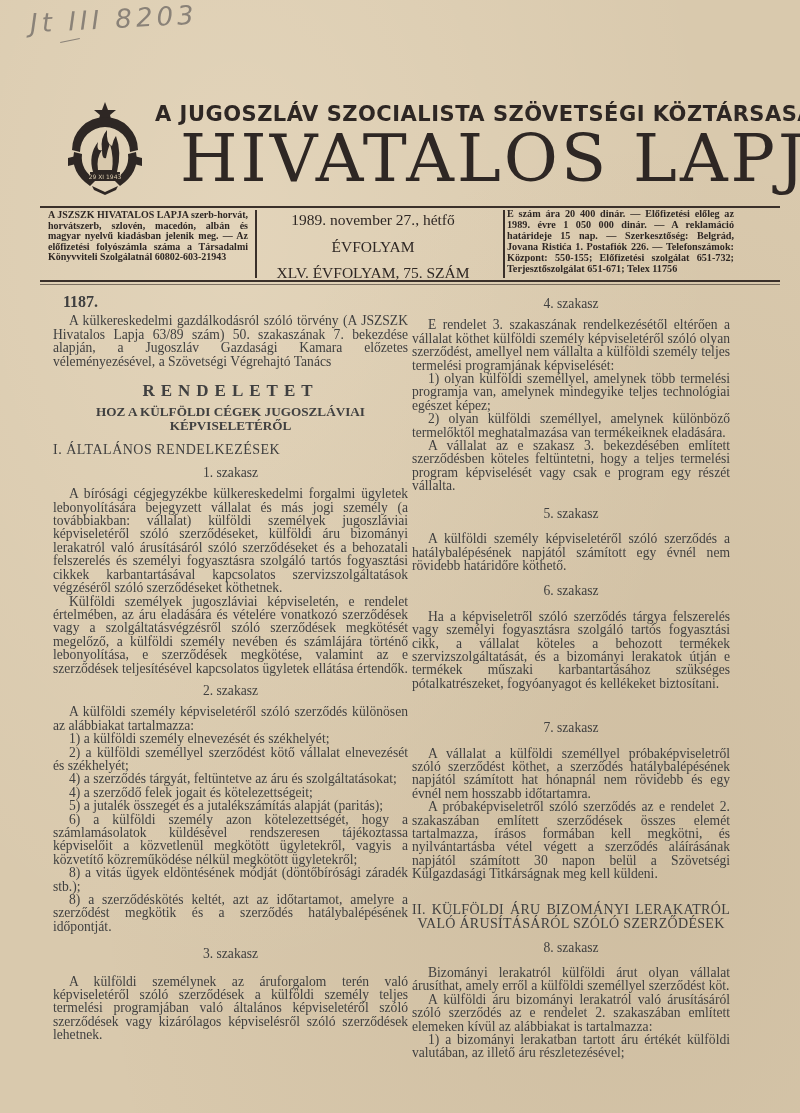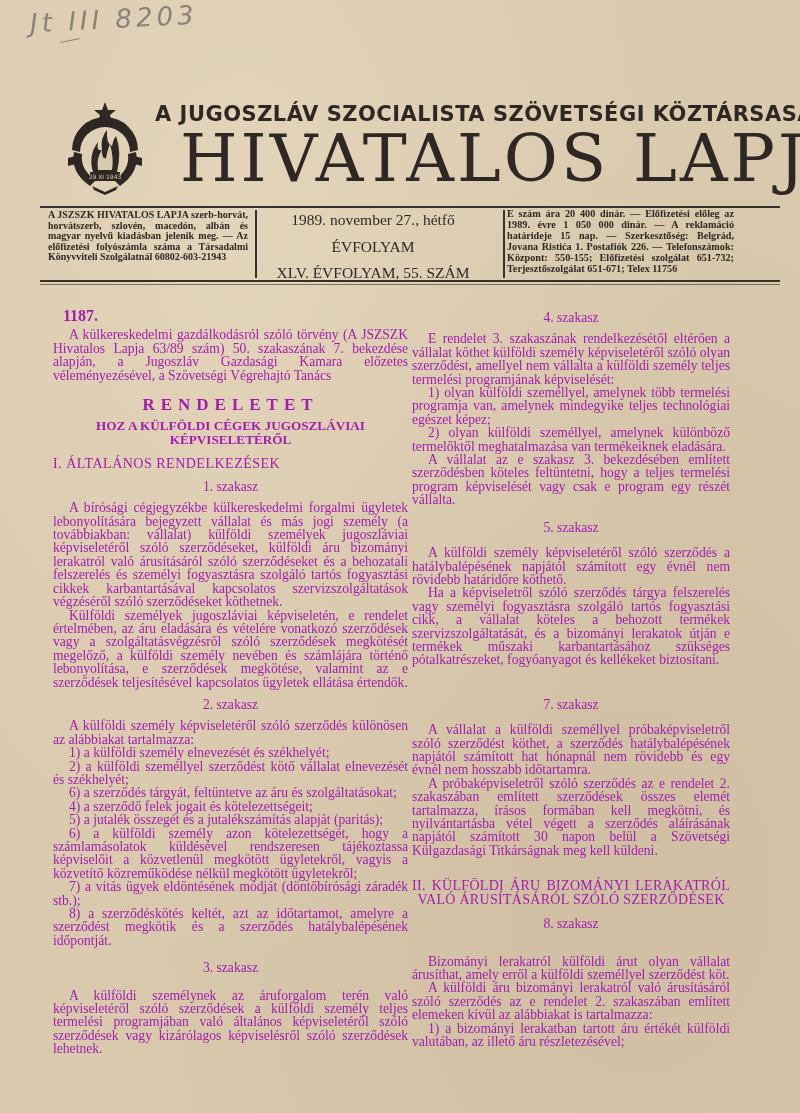--- a/index.html
+++ b/index.html
@@ -42,21 +42,21 @@
   .info-center {
     position: absolute; left: 258px; top: 212px; width: 230px; text-align: center;
     font-weight: normal; font-size: 15.5px; color: #2e2724; line-height: 1;
   }
   .info-center div { margin-bottom: 11px; }
   .info-right {
     position: absolute; left: 507px; top: 209px; width: 227px;
     font-size: 10.2px; font-weight: bold; line-height: 10.9px; text-align: justify;
     color: #2e2724;
   }
-  .col { position: absolute; top: 309px; width: 355px; font-size: 13.6px; line-height: 13.4px; text-align: justify; color: #a21caf; }
+  .col { position: absolute; top: 295px; width: 355px; font-size: 13.6px; line-height: 13.4px; text-align: justify; color: #404040; }
   .col.left { left: 53px; }
   .col.right { left: 412px; width: 318px; }
   .col p { margin: 0; text-indent: 16px; }
   .col p.item { text-indent: 16px; }
   .num { font-weight: bold; font-size: 16px; margin-left: 10px; margin-bottom: 6px; }
   .sec { text-align: center; margin: 9px 0 8px 0; font-size: 13.6px; }
   .rendeletet { text-align: center; font-weight: bold; letter-spacing: 6px; font-size: 17px; margin: 16px 0 8px; }
   .subtitle { text-align: center; font-weight: bold; font-size: 13.2px; line-height: 14px; margin-bottom: 10px; }
   .chapter { font-size: 14px; letter-spacing: 0.5px; margin: 6px 0 4px; }
   .chapter2 { text-align: justify; text-align-last: center; font-size: 14px; line-height: 14px; letter-spacing: 0.3px; margin: 12px 0 6px; }
@@ -86,65 +86,66 @@
 <div class="rule" style="top:206px;height:2px;"></div>
 <div class="rule" style="top:280px;height:2px;"></div>
 <div class="rule" style="top:284px;height:1px;opacity:0.6;"></div>
 <div class="vline" style="left:255px;top:210px;height:68px;"></div>
 <div class="vline" style="left:503px;top:210px;height:68px;"></div>
 
 <div class="info-left">A JSZSZK HIVATALOS LAPJA szerb-horvát, horvátszerb, szlovén, macedón, albán és magyar nyelvű kiadásban jelenik meg. — Az előfizetési folyószámla száma a Társadalmi Könyvviteli Szolgálatnál 60802-603-21943</div>
 <div class="info-center">
   <div>1989. november 27., hétfő</div>
   <div>ÉVFOLYAM</div>
-  <div>XLV. ÉVFOLYAM, 55. SZÁM</div>
+  <div>XLV. ÉVFOLYAM, 75. SZÁM</div>
 </div>
 <div class="info-right">E szám ára 20 400 dinár. — Előfizetési előleg az 1989. évre 1 050 000 dinár. — A reklamáció határideje 15 nap. — Szerkesztőség: Belgrád, Jovana Ristića 1. Postafiók 226. — Telefonszámok: Központ: 550-155; Előfizetési szolgálat 651-732; Terjesztőszolgálat 651-671; Telex 11756</div>
 
 <div class="col left">
   <div class="num">1187.</div>
   <p>A külkereskedelmi gazdálkodásról szóló törvény (A JSZSZK Hivatalos Lapja 63/89 szám) 50. szakaszának 7. bekezdése alapján, a Jugoszláv Gazdasági Kamara előzetes véleményezésével, a Szövetségi Végrehajtó Tanács</p>
   <div class="rendeletet">RENDELETET</div>
   <div class="subtitle">HOZ A KÜLFÖLDI CÉGEK JUGOSZLÁVIAI KÉPVISELETÉRŐL</div>
   <div class="chapter">I. ÁLTALÁNOS RENDELKEZÉSEK</div>
 
   <div class="sec">1. szakasz</div>
   <p>A bírósági cégjegyzékbe külkereskedelmi forgalmi ügyletek lebonyolítására bejegyzett vállalat és más jogi személy (a továbbiakban: vállalat) külföldi személyek jugoszláviai képviseletéről szóló szerződéseket, külföldi áru bizományi lerakatról való árusításáról szóló szerződéseket és a behozatali felszerelés és személyi fogyasztásra szolgáló tartós fogyasztási cikkek karbantartásával kapcsolatos szervizszolgáltatások végzéséről szóló szerződéseket köthetnek.</p>
   <p>Külföldi személyek jugoszláviai képviseletén, e rendelet értelmében, az áru eladására és vételére vonatkozó szerződések vagy a szolgáltatásvégzésről szóló szerződések megkötését megelőző, a külföldi személy nevében és számlájára történő lebonyolítása, e szerződések megkötése, valamint az e szerződések teljesítésével kapcsolatos ügyletek ellátása értendők.</p>
 
   <div class="sec">2. szakasz</div>
   <p>A külföldi személy képviseletéről szóló szerződés különösen az alábbiakat tartalmazza:</p>
   <p class="item">1) a külföldi személy elnevezését és székhelyét;</p>
   <p class="item">2) a külföldi személlyel szerződést kötő vállalat elnevezését és székhelyét;</p>
-  <p class="item">6) a szerződés tárgyát, feltüntetve az áru és szolgáltatásokat;</p>
+  <p class="item">4) a szerződés tárgyát, feltüntetve az áru és szolgáltatásokat;</p>
   <p class="item">4) a szerződő felek jogait és kötelezettségeit;</p>
   <p class="item">5) a jutalék összegét és a jutalékszámítás alapját (paritás);</p>
   <p class="item">6) a külföldi személy azon kötelezettségét, hogy a számlamásolatok küldésével rendszeresen tájékoztassa képviselőit a közvetlenül megkötött ügyletekről, vagyis a közvetítő közreműködése nélkül megkötött ügyletekről;</p>
-  <p class="item">7) a vitás ügyek eldöntésének módját (döntőbírósági záradék stb.);</p>
+  <p class="item">8) a vitás ügyek eldöntésének módját (döntőbírósági záradék stb.);</p>
   <p class="item">8) a szerződéskötés keltét, azt az időtartamot, amelyre a szerződést megkötik és a szerződés hatálybalépésének időpontját.</p>
 
   <div class="sec" style="margin-top:14px;margin-bottom:14px;">3. szakasz</div>
   <p>A külföldi személynek az áruforgalom terén való képviseletéről szóló szerződések a külföldi személy teljes termelési programjában való általános képviseletéről szóló szerződések vagy kizárólagos képviselésről szóló szerződések lehetnek.</p>
 </div>
 
 <div class="col right">
   <div class="sec" style="margin-top:2px;">4. szakasz</div>
   <p>E rendelet 3. szakaszának rendelkezésétől eltérően a vállalat köthet külföldi személy képviseletéről szóló olyan szerződést, amellyel nem vállalta a külföldi személy teljes termelési programjának képviselését:</p>
   <p class="item">1) olyan külföldi személlyel, amelynek több termelési programja van, amelynek mindegyike teljes technológiai egészet képez;</p>
   <p class="item">2) olyan külföldi személlyel, amelynek különböző termelőktől meghatalmazása van termékeiknek eladására.</p>
   <p>A vállalat az e szakasz 3. bekezdésében említett szerződésben köteles feltüntetni, hogy a teljes termelési program képviselését vagy csak e program egy részét vállalta.</p>
 
   <div class="sec" style="margin-top:14px;margin-bottom:12px;">5. szakasz</div>
   <p>A külföldi személy képviseletéről szóló szerződés a hatálybalépésének napjától számított egy évnél nem rövidebb határidőre köthető.</p>
 
+  <div class="sec" style="margin-top:12px;margin-bottom:12px;">6. szakasz</div>
   <p>Ha a képviseletről szóló szerződés tárgya felszerelés vagy személyi fogyasztásra szolgáló tartós fogyasztási cikk, a vállalat köteles a behozott termékek szervizszolgáltatását, és a bizományi lerakatok útján e termékek műszaki karbantartásához szükséges pótalkatrészeket, fogyóanyagot és kellékeket biztosítani.</p>
 
   <div class="sec" style="margin-top:31px;margin-bottom:12px;">7. szakasz</div>
   <p>A vállalat a külföldi személlyel próbaképviseletről szóló szerződést köthet, a szerződés hatálybalépésének napjától számított hat hónapnál nem rövidebb és egy évnél nem hosszabb időtartamra.</p>
   <p>A próbaképviseletről szóló szerződés az e rendelet 2. szakaszában említett szerződések összes elemét tartalmazza, írásos formában kell megkötni, és nyilvántartásba vétel végett a szerződés aláírásának napjától számított 30 napon belül a Szövetségi Külgazdasági Titkárságnak meg kell küldeni.</p>
 
   <div class="chapter2" style="margin-top:22px;">II. KÜLFÖLDI ÁRU BIZOMÁNYI LERAKATRÓL VALÓ ÁRUSÍTÁSÁRÓL SZÓLÓ SZERZŐDÉSEK</div>
 
-  <div class="sec" style="margin-top:10px;margin-bottom:24px;">8. szakasz</div>
+  <div class="sec" style="margin-top:10px;margin-bottom:12px;">8. szakasz</div>
   <p>Bizományi lerakatról külföldi árut olyan vállalat árusíthat, amely erről a külföldi személlyel szerződést köt.</p>
   <p>A külföldi áru bizományi lerakatról való árusításáról szóló szerződés az e rendelet 2. szakaszában említett elemeken kívül az alábbiakat is tartalmazza:</p>
   <p class="item">1) a bizományi lerakatban tartott áru értékét külföldi valutában, az illető áru részletezésével;</p>
 </div>
 
 </body></html>

